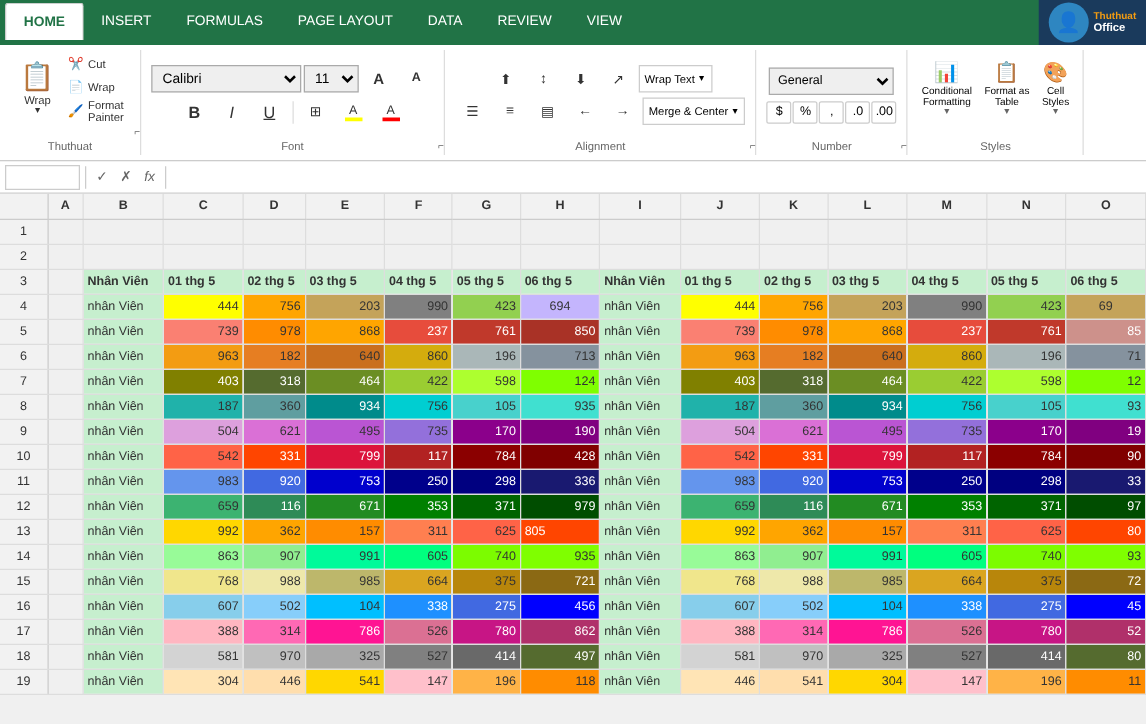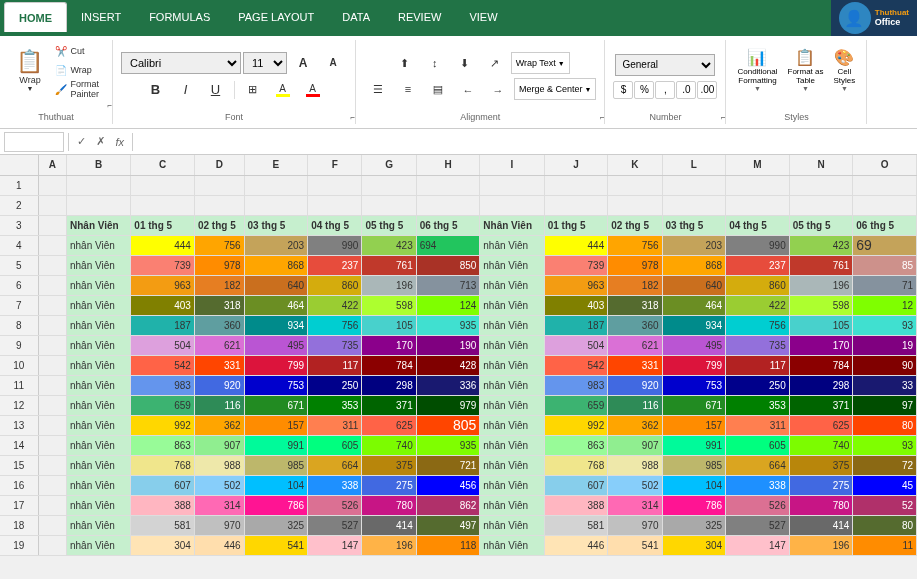--- a/index.html
+++ b/index.html
@@ -526,28 +526,28 @@
           </tr>
           <tr>
             <td style="height:20px;background:#f2f2f2;border-right:1px solid #ccc;border-bottom:1px solid #ddd;font-size:10px;color:#333;text-align:center;">4</td>
             <td style="height:20px;border-right:1px solid #ddd;border-bottom:1px solid #ddd;"></td>
             <td style="height:20px;background:#c6efce;border-right:1px solid #ddd;border-bottom:1px solid #ddd;font-size:10px;color:#333;padding:0 3px;text-align:left;overflow:hidden;white-space:nowrap;">nhân Viên</td>
             <td style="height:20px;background:#ffff00;border-right:1px solid #ddd;border-bottom:1px solid #ddd;font-size:10px;color:#333;padding:0 3px;text-align:right;overflow:hidden;white-space:nowrap;">444</td>
             <td style="height:20px;background:#ffa500;border-right:1px solid #ddd;border-bottom:1px solid #ddd;font-size:10px;color:#333;padding:0 3px;text-align:right;overflow:hidden;white-space:nowrap;">756</td>
             <td style="height:20px;background:#c4a35a;border-right:1px solid #ddd;border-bottom:1px solid #ddd;font-size:10px;color:#333;padding:0 3px;text-align:right;overflow:hidden;white-space:nowrap;">203</td>
             <td style="height:20px;background:#808080;border-right:1px solid #ddd;border-bottom:1px solid #ddd;font-size:10px;color:#333;padding:0 3px;text-align:right;overflow:hidden;white-space:nowrap;">990</td>
             <td style="height:20px;background:#92d050;border-right:1px solid #ddd;border-bottom:1px solid #ddd;font-size:10px;color:#333;padding:0 3px;text-align:right;overflow:hidden;white-space:nowrap;">423</td>
-            <td style="height:20px;background:#22c55e;border-right:1px solid #ddd;border-bottom:1px solid #ddd;font-size:10px;color:#333;padding:0 3px;text-align:left;overflow:hidden;white-space:nowrap;">694</td>
+            <td style="height:20px;background:#c4b5fd;border-right:1px solid #ddd;border-bottom:1px solid #ddd;font-size:10px;color:#333;padding:0 3px;text-align:center;overflow:hidden;white-space:nowrap;">694</td>
             <td style="height:20px;background:#c6efce;border-right:1px solid #ddd;border-bottom:1px solid #ddd;font-size:10px;color:#333;padding:0 3px;text-align:left;overflow:hidden;white-space:nowrap;">nhân Viên</td>
             <td style="height:20px;background:#ffff00;border-right:1px solid #ddd;border-bottom:1px solid #ddd;font-size:10px;color:#333;padding:0 3px;text-align:right;overflow:hidden;white-space:nowrap;">444</td>
             <td style="height:20px;background:#ffa500;border-right:1px solid #ddd;border-bottom:1px solid #ddd;font-size:10px;color:#333;padding:0 3px;text-align:right;overflow:hidden;white-space:nowrap;">756</td>
             <td style="height:20px;background:#c4a35a;border-right:1px solid #ddd;border-bottom:1px solid #ddd;font-size:10px;color:#333;padding:0 3px;text-align:right;overflow:hidden;white-space:nowrap;">203</td>
             <td style="height:20px;background:#808080;border-right:1px solid #ddd;border-bottom:1px solid #ddd;font-size:10px;color:#333;padding:0 3px;text-align:right;overflow:hidden;white-space:nowrap;">990</td>
             <td style="height:20px;background:#92d050;border-right:1px solid #ddd;border-bottom:1px solid #ddd;font-size:10px;color:#333;padding:0 3px;text-align:right;overflow:hidden;white-space:nowrap;">423</td>
-            <td style="height:20px;background:#c4a35a;border-right:1px solid #ddd;border-bottom:1px solid #ddd;font-size:14px;color:#333;padding:0 3px;text-align:left;overflow:hidden;white-space:nowrap;">69</td>
+            <td style="height:20px;background:#c4a35a;border-right:1px solid #ddd;border-bottom:1px solid #ddd;font-size:10px;color:#333;padding:0 3px;text-align:center;overflow:hidden;white-space:nowrap;">69</td>
           </tr>
           <tr>
             <td style="height:20px;background:#f2f2f2;border-right:1px solid #ccc;border-bottom:1px solid #ddd;font-size:10px;color:#333;text-align:center;">5</td>
             <td style="height:20px;border-right:1px solid #ddd;border-bottom:1px solid #ddd;"></td>
             <td style="height:20px;background:#c6efce;border-right:1px solid #ddd;border-bottom:1px solid #ddd;font-size:10px;color:#333;padding:0 3px;text-align:left;overflow:hidden;white-space:nowrap;">nhân Viên</td>
             <td style="height:20px;background:#fa8072;border-right:1px solid #ddd;border-bottom:1px solid #ddd;font-size:10px;color:#333;padding:0 3px;text-align:right;overflow:hidden;white-space:nowrap;">739</td>
             <td style="height:20px;background:#ff8c00;border-right:1px solid #ddd;border-bottom:1px solid #ddd;font-size:10px;color:#333;padding:0 3px;text-align:right;overflow:hidden;white-space:nowrap;">978</td>
             <td style="height:20px;background:#ffa500;border-right:1px solid #ddd;border-bottom:1px solid #ddd;font-size:10px;color:#333;padding:0 3px;text-align:right;overflow:hidden;white-space:nowrap;">868</td>
             <td style="height:20px;background:#e74c3c;border-right:1px solid #ddd;border-bottom:1px solid #ddd;font-size:10px;color:white;padding:0 3px;text-align:right;overflow:hidden;white-space:nowrap;">237</td>
             <td style="height:20px;background:#c0392b;border-right:1px solid #ddd;border-bottom:1px solid #ddd;font-size:10px;color:white;padding:0 3px;text-align:right;overflow:hidden;white-space:nowrap;">761</td>
@@ -688,21 +688,21 @@
           </tr>
           <tr>
             <td style="height:20px;background:#f2f2f2;border-right:1px solid #ccc;border-bottom:1px solid #ddd;font-size:10px;color:#333;text-align:center;">13</td>
             <td style="height:20px;border-right:1px solid #ddd;border-bottom:1px solid #ddd;"></td>
             <td style="height:20px;background:#c6efce;border-right:1px solid #ddd;border-bottom:1px solid #ddd;font-size:10px;color:#333;padding:0 3px;text-align:left;overflow:hidden;white-space:nowrap;">nhân Viên</td>
             <td style="height:20px;background:#ffd700;border-right:1px solid #ddd;border-bottom:1px solid #ddd;font-size:10px;color:#333;padding:0 3px;text-align:right;overflow:hidden;white-space:nowrap;">992</td>
             <td style="height:20px;background:#ffa500;border-right:1px solid #ddd;border-bottom:1px solid #ddd;font-size:10px;color:#333;padding:0 3px;text-align:right;overflow:hidden;white-space:nowrap;">362</td>
             <td style="height:20px;background:#ff8c00;border-right:1px solid #ddd;border-bottom:1px solid #ddd;font-size:10px;color:#333;padding:0 3px;text-align:right;overflow:hidden;white-space:nowrap;">157</td>
             <td style="height:20px;background:#ff7f50;border-right:1px solid #ddd;border-bottom:1px solid #ddd;font-size:10px;color:#333;padding:0 3px;text-align:right;overflow:hidden;white-space:nowrap;">311</td>
             <td style="height:20px;background:#ff6347;border-right:1px solid #ddd;border-bottom:1px solid #ddd;font-size:10px;color:#333;padding:0 3px;text-align:right;overflow:hidden;white-space:nowrap;">625</td>
-            <td style="height:20px;background:#ff4500;border-right:1px solid #ddd;border-bottom:1px solid #ddd;font-size:14px;color:white;padding:0 3px;text-align:right;overflow:hidden;white-space:nowrap;">805</td>
+            <td style="height:20px;background:#ff4500;border-right:1px solid #ddd;border-bottom:1px solid #ddd;font-size:10px;color:white;padding:0 3px;overflow:hidden;white-space:nowrap;">805</td>
             <td style="height:20px;background:#c6efce;border-right:1px solid #ddd;border-bottom:1px solid #ddd;font-size:10px;color:#333;padding:0 3px;text-align:left;overflow:hidden;white-space:nowrap;">nhân Viên</td>
             <td style="height:20px;background:#ffd700;border-right:1px solid #ddd;border-bottom:1px solid #ddd;font-size:10px;color:#333;padding:0 3px;text-align:right;overflow:hidden;white-space:nowrap;">992</td>
             <td style="height:20px;background:#ffa500;border-right:1px solid #ddd;border-bottom:1px solid #ddd;font-size:10px;color:#333;padding:0 3px;text-align:right;overflow:hidden;white-space:nowrap;">362</td>
             <td style="height:20px;background:#ff8c00;border-right:1px solid #ddd;border-bottom:1px solid #ddd;font-size:10px;color:#333;padding:0 3px;text-align:right;overflow:hidden;white-space:nowrap;">157</td>
             <td style="height:20px;background:#ff7f50;border-right:1px solid #ddd;border-bottom:1px solid #ddd;font-size:10px;color:#333;padding:0 3px;text-align:right;overflow:hidden;white-space:nowrap;">311</td>
             <td style="height:20px;background:#ff6347;border-right:1px solid #ddd;border-bottom:1px solid #ddd;font-size:10px;color:#333;padding:0 3px;text-align:right;overflow:hidden;white-space:nowrap;">625</td>
             <td style="height:20px;background:#ff4500;border-right:1px solid #ddd;border-bottom:1px solid #ddd;font-size:10px;color:white;padding:0 3px;text-align:right;overflow:hidden;white-space:nowrap;">80</td>
           </tr>
           <tr>
             <td style="height:20px;background:#f2f2f2;border-right:1px solid #ccc;border-bottom:1px solid #ddd;font-size:10px;color:#333;text-align:center;">14</td>

